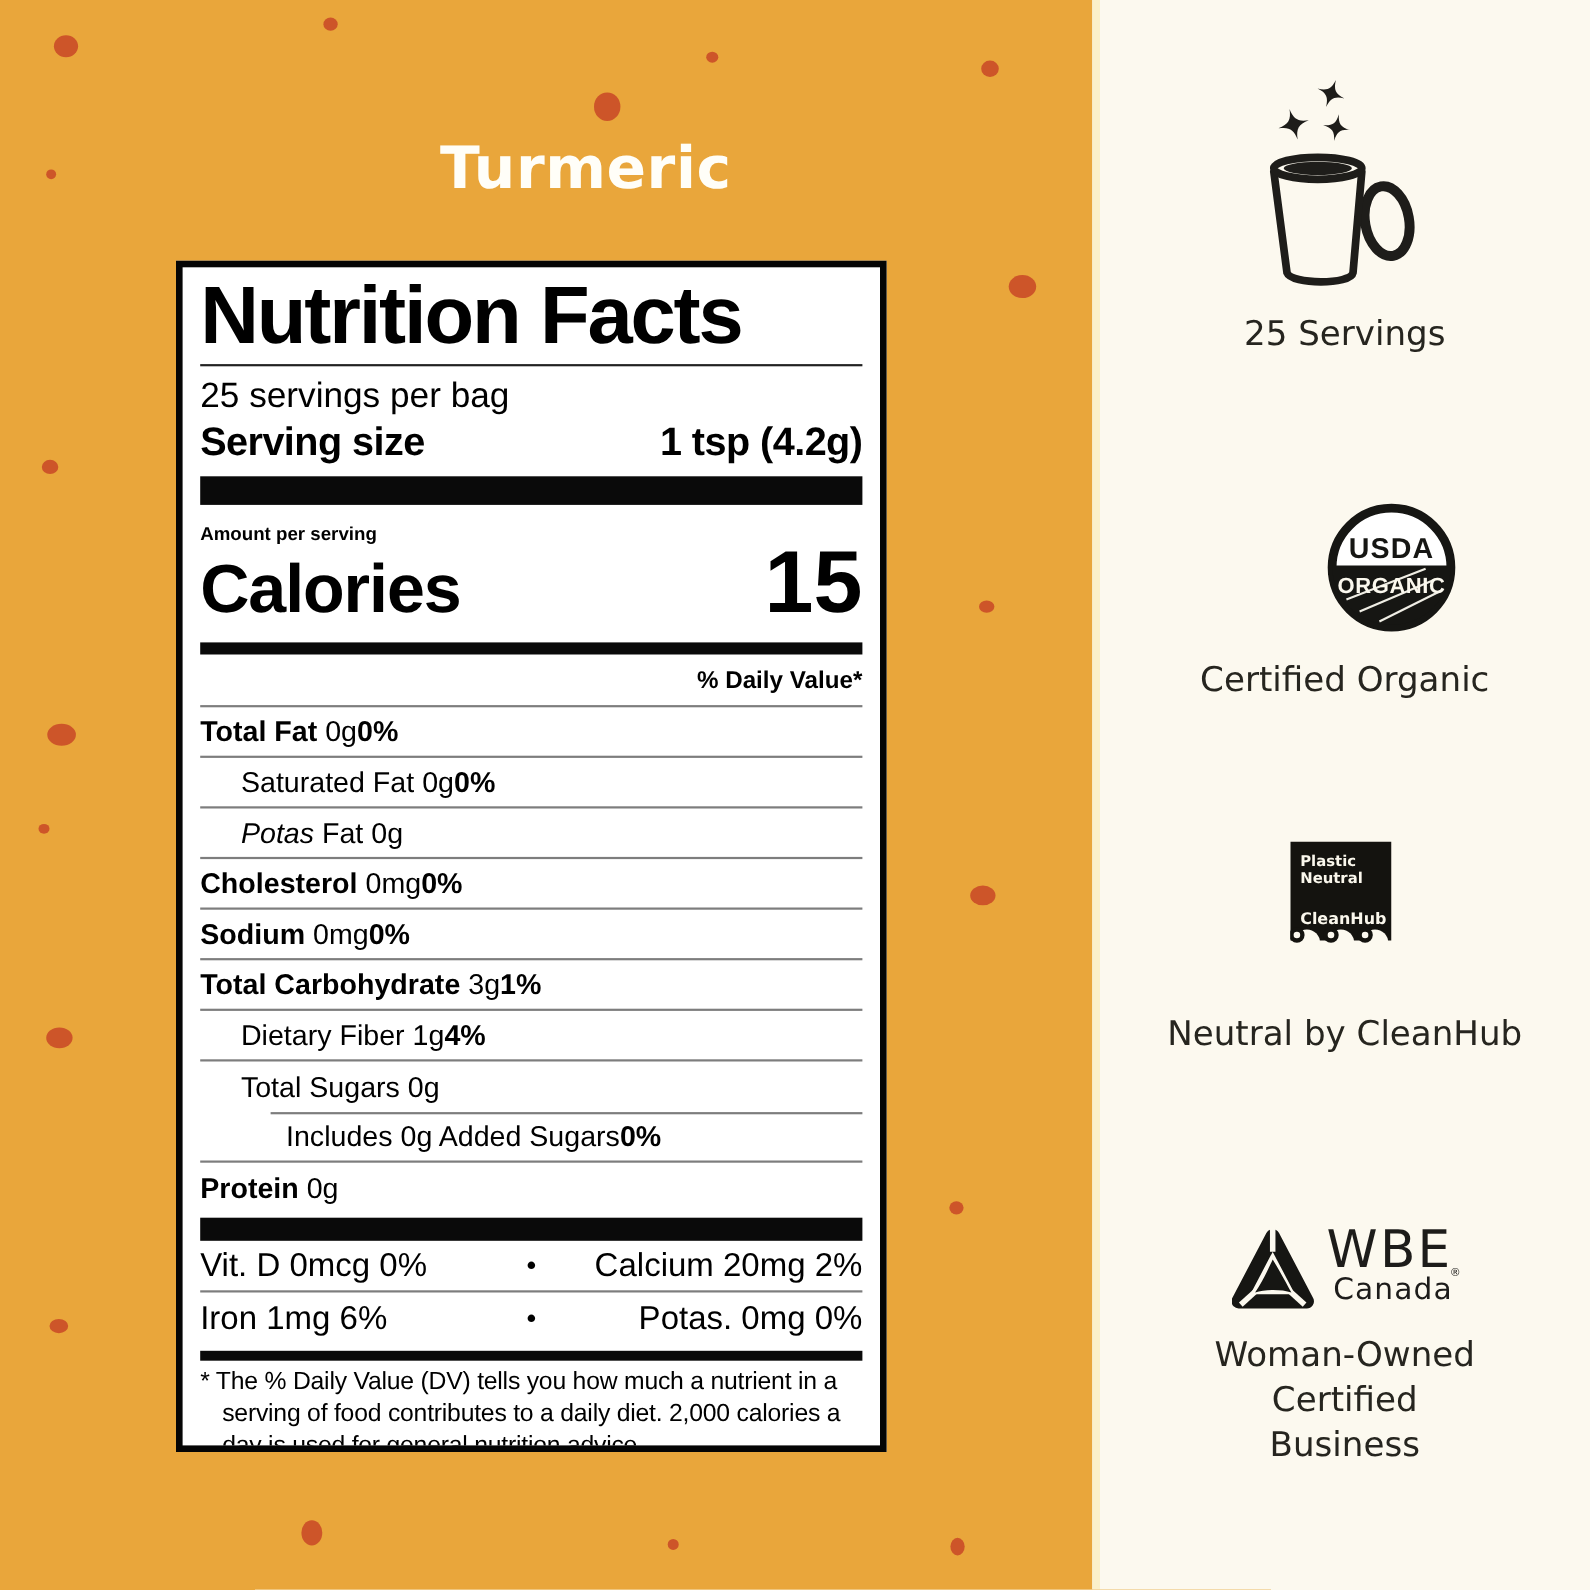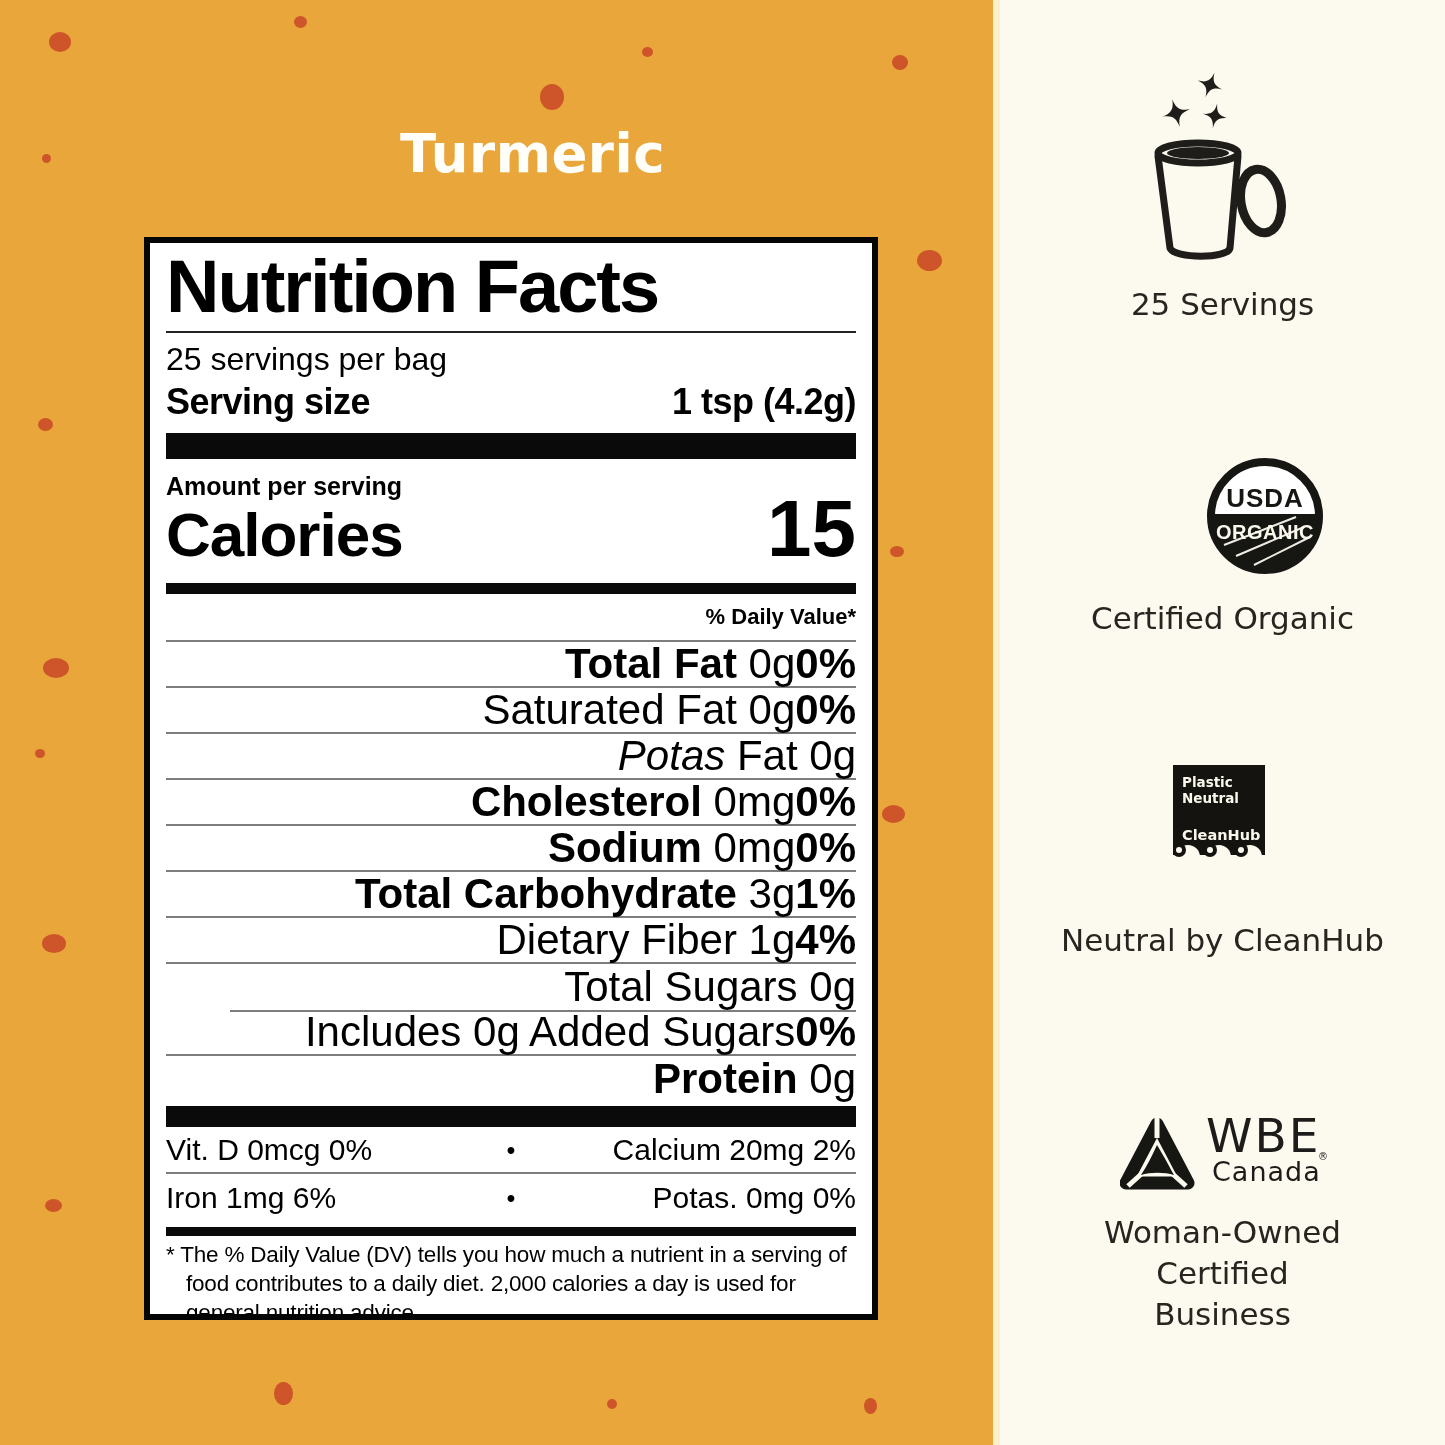--- a/index.html
+++ b/index.html
@@ -16,39 +16,39 @@
   .dot{position:absolute;border-radius:50%;background:#CD5529;}
 
   .product-title{
     position:absolute;left:0;top:126px;width:993px;text-align:center;
     font-family:"DejaVu Sans",sans-serif;font-weight:bold;font-size:53px;
     letter-spacing:.5px;color:#FFFEF8;line-height:56px;padding-left:36px;
   }
 
   
   .nf{
-    position:absolute;left:144px;top:237px;width:734px;height:1083px;
+    position:absolute;left:160px;top:237px;width:646px;height:1083px;
     background:#fff;border:6px solid #050505;box-sizing:border-box;
     padding:4px 16px 0 16px;overflow:hidden;
   }
   .nf-title{font-size:74px;font-weight:bold;letter-spacing:-2px;line-height:80px;margin:0;white-space:nowrap;}
   .rule-thin{border-bottom:2px solid #222;margin:4px 0 6px 0;}
   .servings-line{font-size:32px;line-height:40px;}
   .serving-row{display:flex;justify-content:space-between;font-weight:bold;font-size:36px;line-height:46px;letter-spacing:-.5px;}
   .bar{background:#0a0a0a;}
   .bar-26{height:26px;margin-top:8px;}
   .bar-11{height:11px;margin-top:16px;}
   .bar-21{height:21px;margin-top:4px;}
   .bar-9{height:9px;margin-top:6px;}
-  .aps{margin-top:16px;font-size:25px;font-weight:bold;line-height:22px;}
+  .aps{margin-top:16px;font-size:17px;font-weight:bold;line-height:22px;}
   .cal-row{display:flex;justify-content:space-between;align-items:baseline;}
   .cal-word{font-size:62px;font-weight:bold;letter-spacing:-1px;line-height:64px;}
   .cal-num{font-size:80px;font-weight:bold;line-height:64px;}
   .dv-header{font-size:22px;font-weight:bold;text-align:right;line-height:46px;border-bottom:2px solid #7d7d7d;}
-  .nrow{display:flex;justify-content:flex-end;align-items:center;height:46px;font-size:42px;
+  .nrow{display:flex;justify-content:flex-start;align-items:center;height:46px;font-size:26px;
         border-bottom:2px solid #7d7d7d;box-sizing:border-box;position:relative;}
   .nrow.b > .nm{font-weight:bold;}
   .nm .amt{font-weight:normal;}
   .nrow .dv{font-weight:bold;}
   .ind1{padding-left:37px;}
   .ind2{padding-left:78px;}
   .norule{border-bottom:none;}
   .partial::before{content:"";position:absolute;left:64px;right:0;top:0;border-top:2px solid #7d7d7d;}
   .mrow{display:flex;align-items:center;height:47px;font-size:30px;border-bottom:2px solid #7d7d7d;box-sizing:border-box;}
   .mrow.last{border-bottom:none;}

